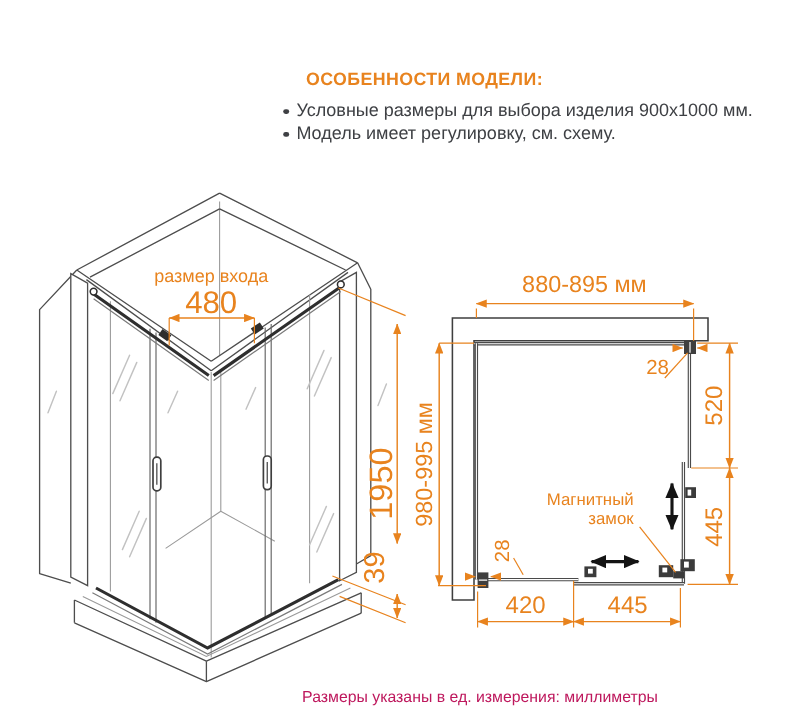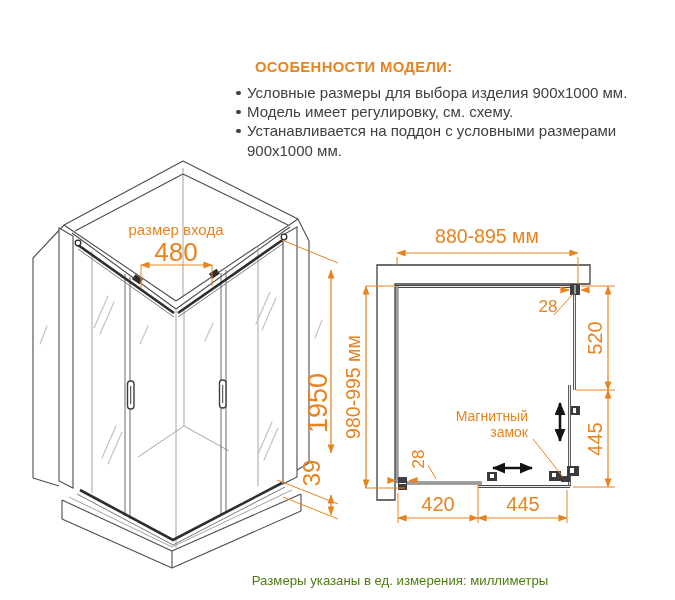--- a/index.html
+++ b/index.html
@@ -10,41 +10,40 @@
                color:#E8831E;}
   .features ul{list-style:none;margin:0;padding:0;}
   .features li{position:relative;padding-left:14px;font-size:15px;line-height:19.2px;
                color:#3E4044;}
   .features li::before{content:"";position:absolute;left:3px;top:7.5px;width:4.5px;height:4.5px;
                border-radius:50%;background:#3E4044;}
   .diagram{position:absolute;}
   #iso-svg{left:20px;top:120px;}
   #plan-svg{left:325px;top:185px;}
   .footer-note{position:absolute;left:400px;top:545px;transform:translateX(-50%);
-               font-size:13.2px;color:#4d7c0f;white-space:nowrap;}
+               font-size:13.2px;color:#be185d;white-space:nowrap;}
   svg text{font-family:"Liberation Sans",sans-serif;}
   .dimtxt{fill:#E8831E;}
   .lineart{stroke:#4D4D4D;stroke-width:1.1;fill:none;stroke-linejoin:round;}
   .lite{stroke:#9A9A9A;stroke-width:.9;fill:none;}
   .refl{stroke:#C2C2C2;stroke-width:1.2;fill:none;stroke-linecap:round;}
   .dark{stroke:#2E2E2E;fill:none;}
   .dim{stroke:#E8831E;stroke-width:1.2;fill:none;}
   .thin{stroke:#E8831E;stroke-width:1;fill:none;}
 </style>
 </head>
 <body>
 
 <div class="stage">
 
   <div class="features">
     <h2>ОСОБЕННОСТИ МОДЕЛИ:</h2>
     <ul>
       <li>Условные размеры для выбора изделия 900x1000 мм.</li>
       <li>Модель имеет регулировку, см. схему.</li>
-      <li>Устанавливается на поддон с условными размерами 900x1000 мм.</li>
     </ul>
   </div>
 
   <svg id="iso-svg" class="diagram" width="330" height="470" viewBox="0 0 330 470">
     <defs>
       <marker id="mo" orient="auto-start-reverse" markerUnits="userSpaceOnUse" markerWidth="9" markerHeight="7" refX="8.6" refY="3.5">
         <path d="M0,0 L9,3.5 L0,7 Z" fill="#E8831E"></path>
       </marker>
       <marker id="mb" orient="auto-start-reverse" markerUnits="userSpaceOnUse" markerWidth="13" markerHeight="11" refX="12" refY="5.5">
         <path d="M0,0 L13,5.5 L0,11 Z" fill="#141414"></path>

